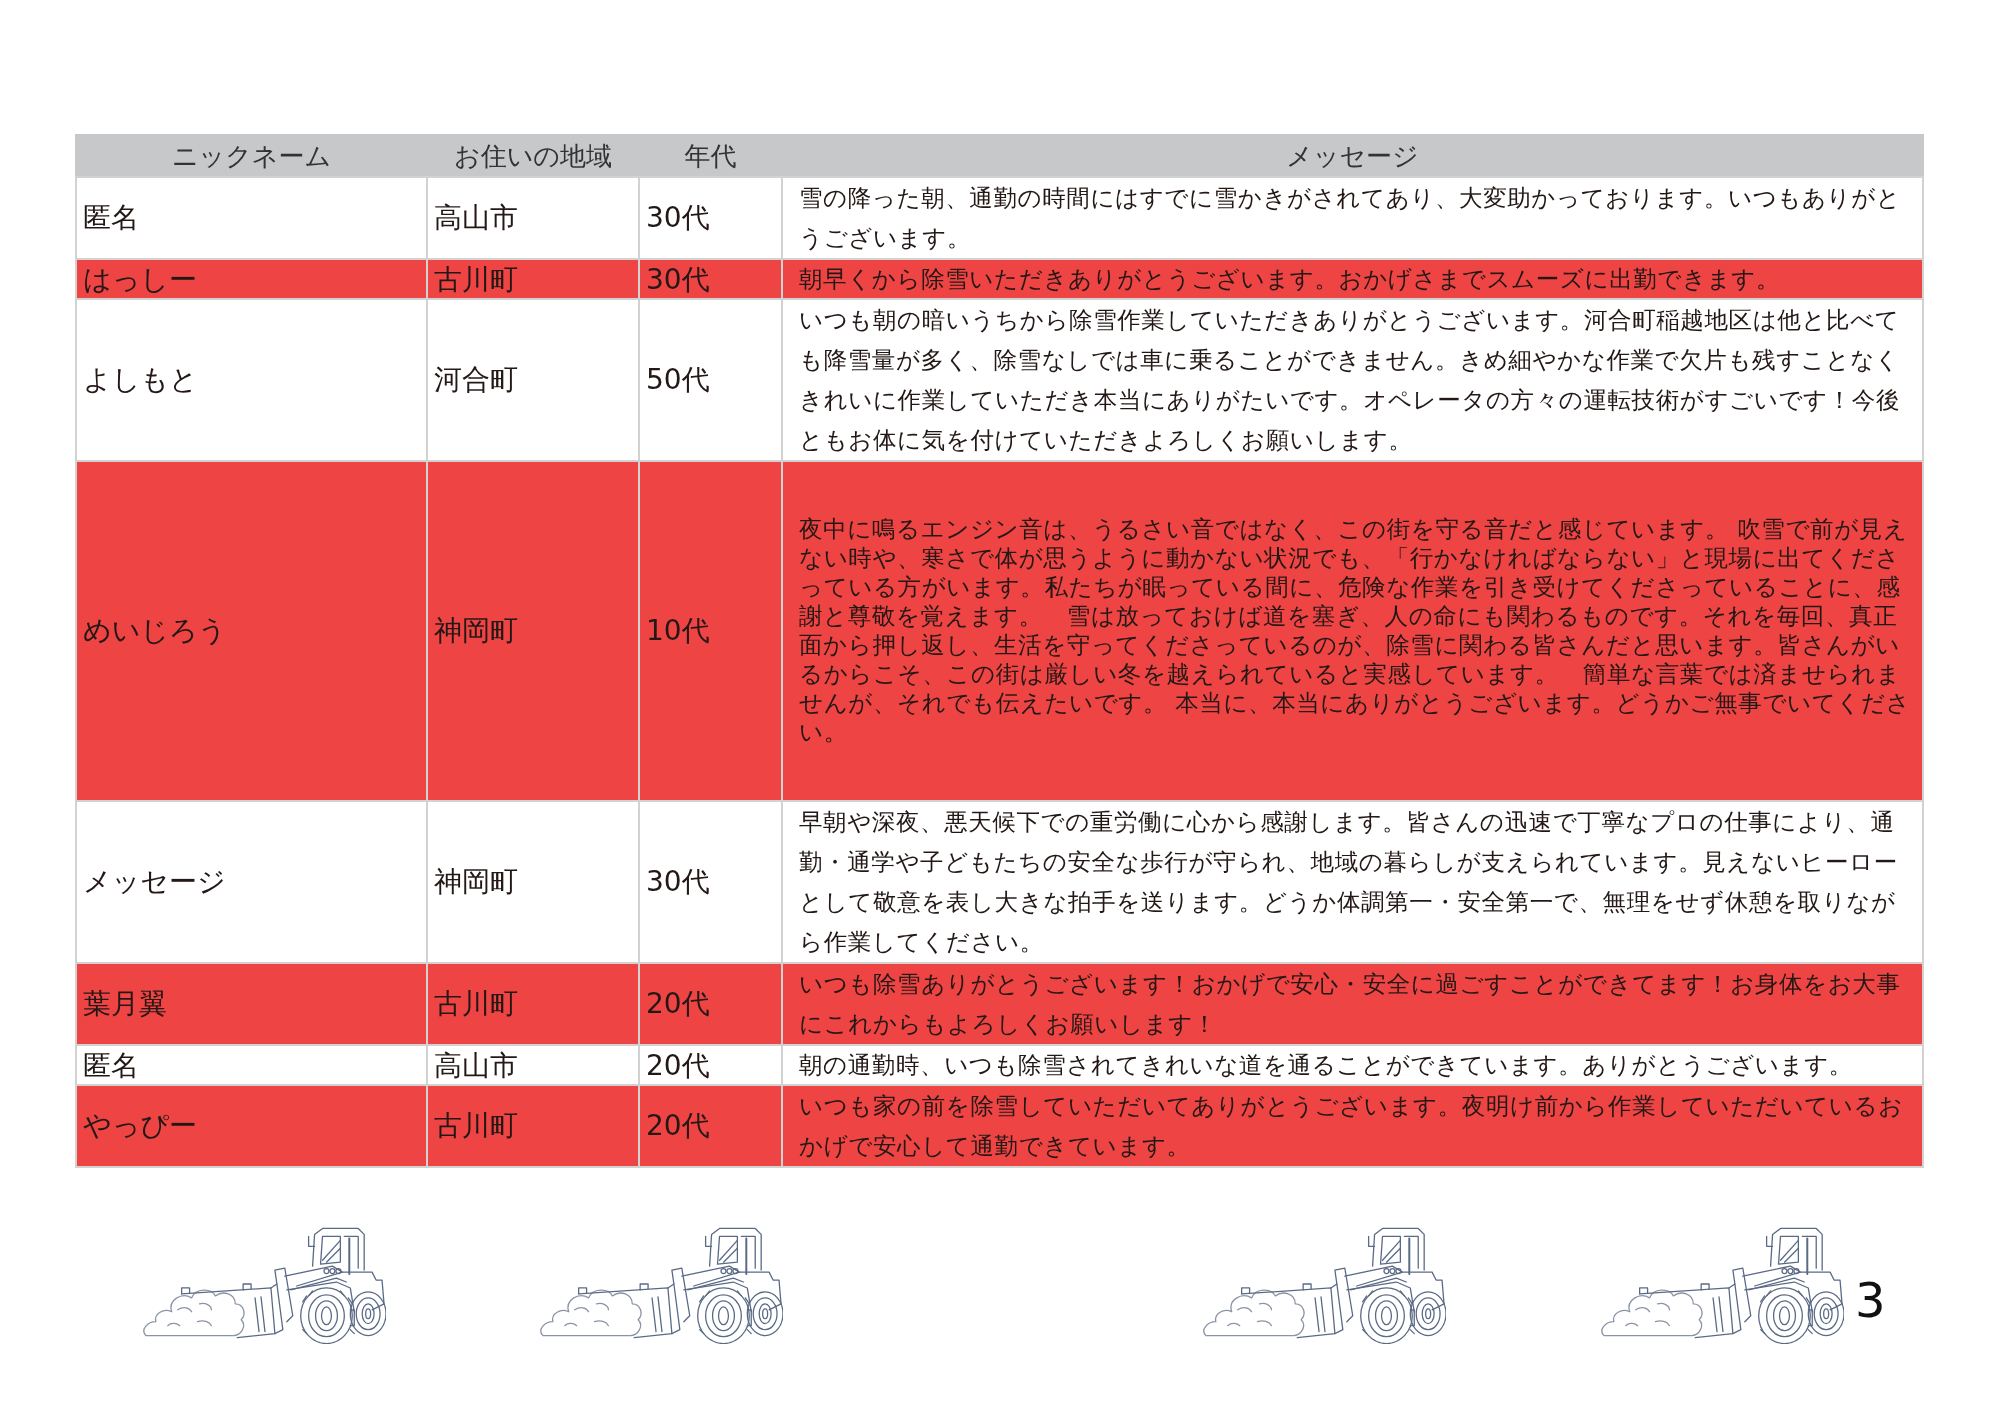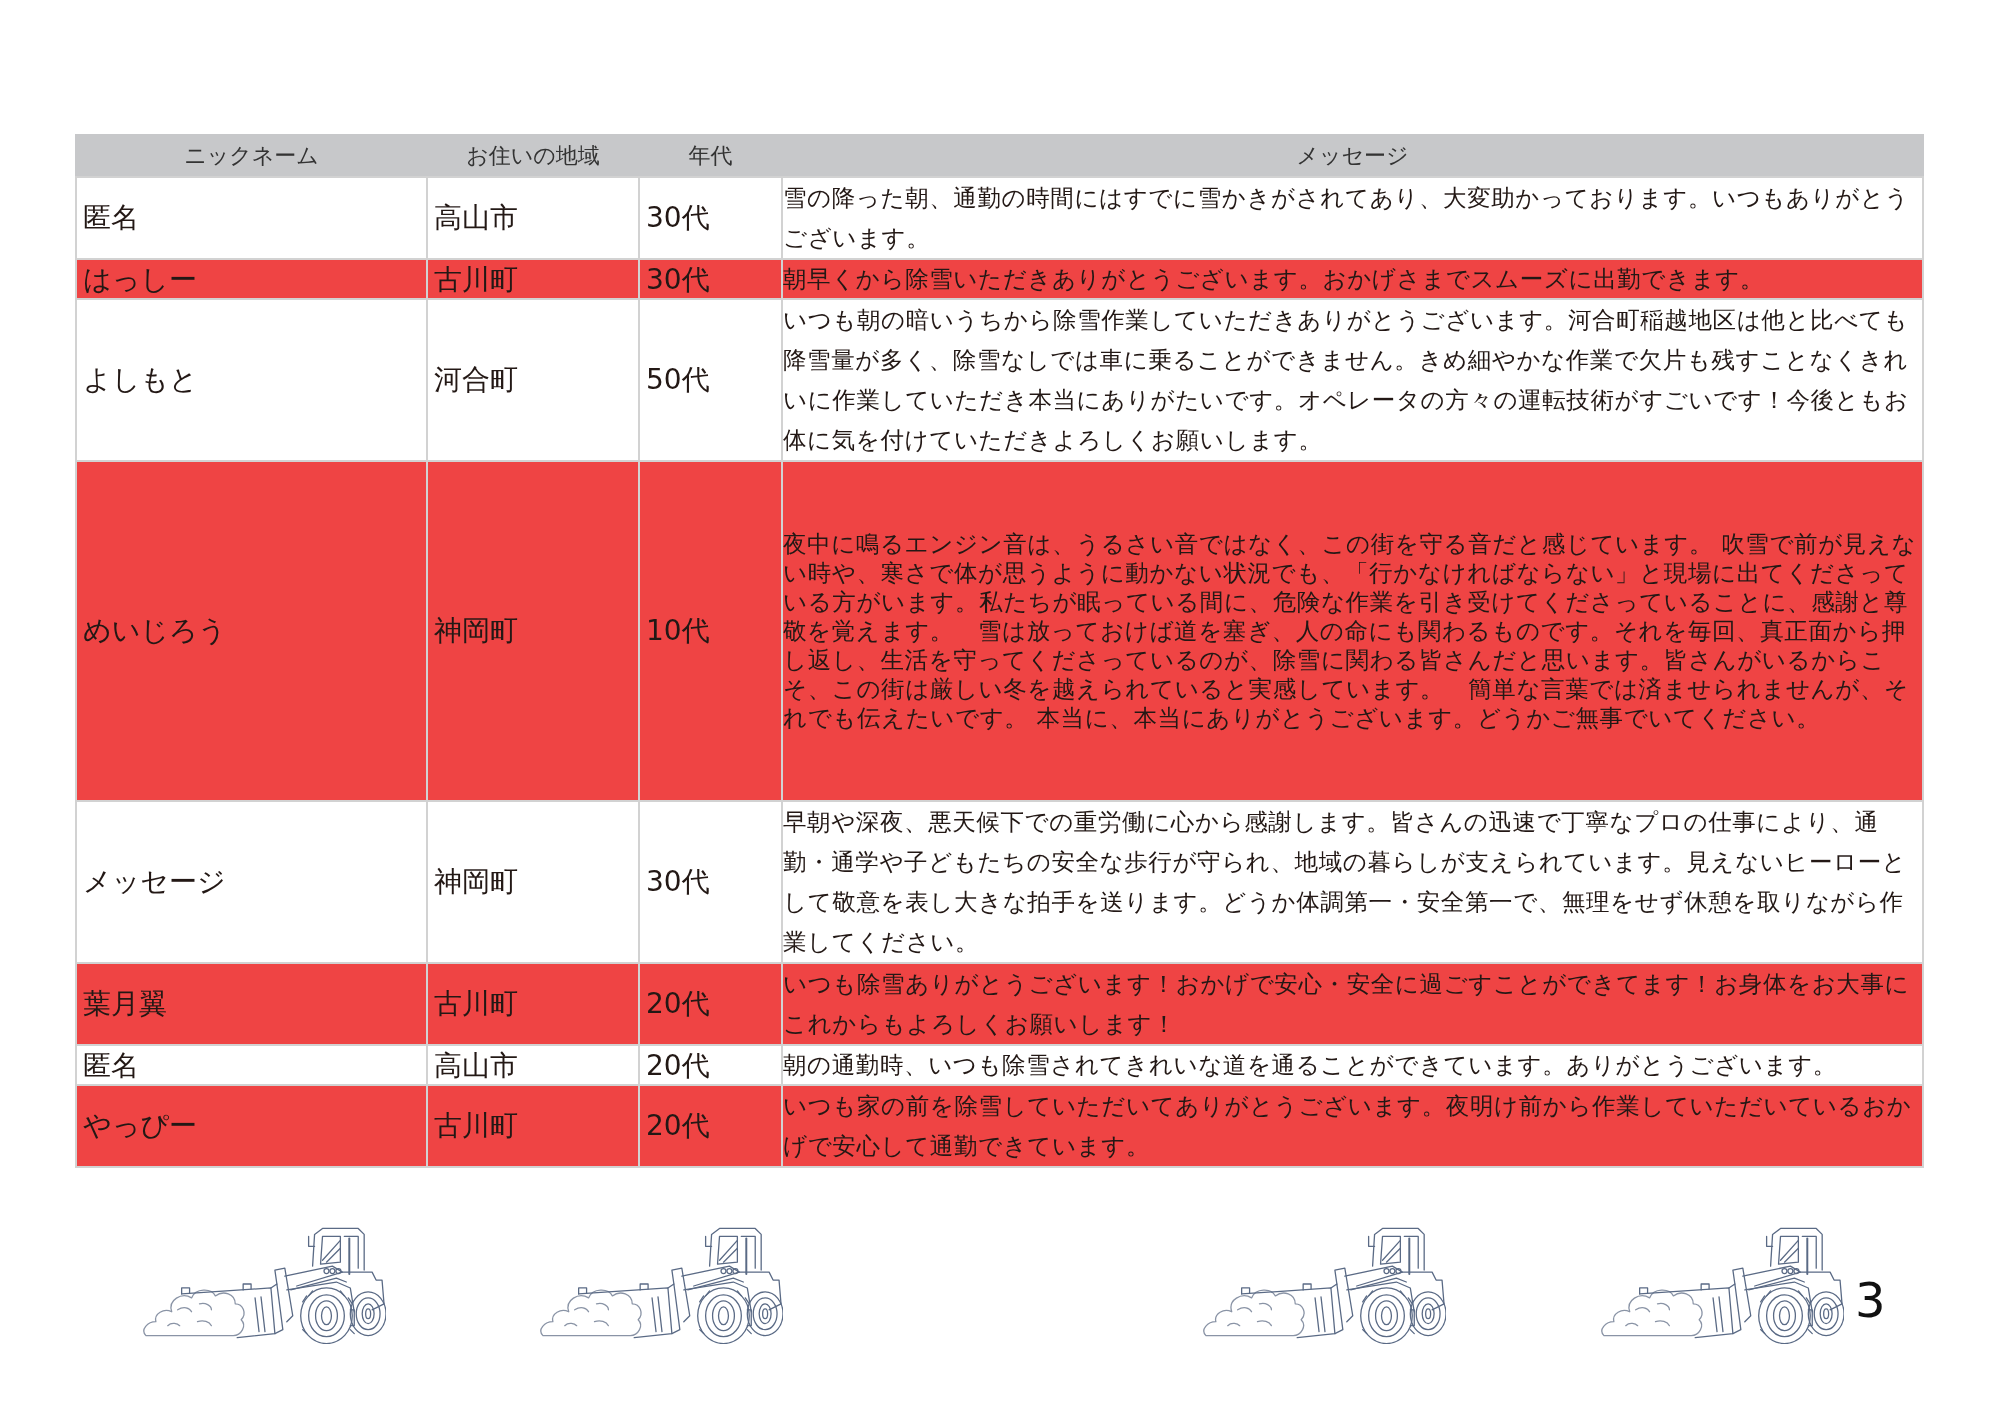--- a/index.html
+++ b/index.html
@@ -34,34 +34,34 @@
       white-space: normal;
       word-break: break-all;
       overflow: hidden;
     }
     .sheet thead th {
       background: #c7c8ca;
       text-align: center;
       height: 40px;
       line-height: 40px;
       color: #333333;
-      font-size: 22px;
+      font-size: 26px;
       border-color: #c7c8ca;
       border-bottom: 2px solid #d2d2d2;
     }
     .sheet col.c-name { width: 351px; }
     .sheet col.c-area { width: 212px; }
     .sheet col.c-age  { width: 143px; }
     .sheet col.c-msg  { width: 1141px; }
     .sheet tr.peach td { background: #ef4444; }
     .sheet tr.white td { background: #ffffff; }
     .sheet td.msg {
       font-size: 23.5px;
       letter-spacing: 0.6px;
-      padding-left: 0;
+      padding-left: 16px;
       padding-right: 2px;
     }
     .sheet tr.tight td.msg { line-height: 29px; }
     .sheet tr.r2 td { height: 38px; line-height: 37px; }
     .sheet tr.r7 td { height: 38px; line-height: 37px; }
 
     .loader {
       position: absolute;
       top: 1226px;
       width: 248px;

